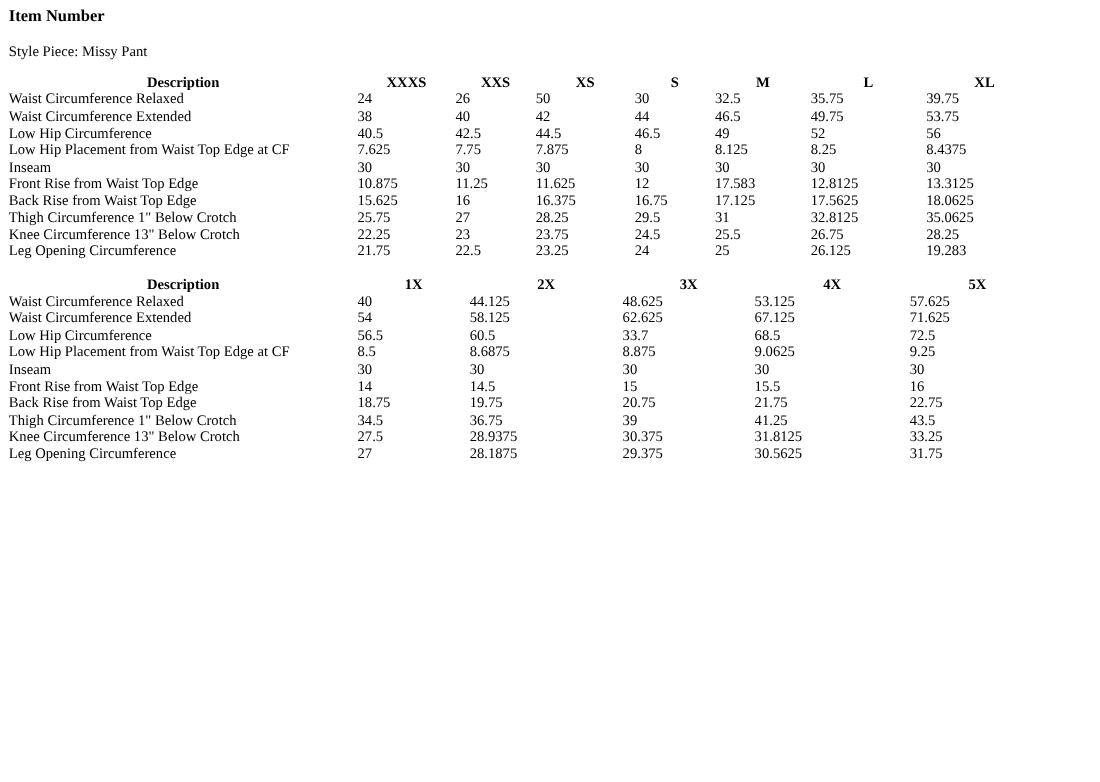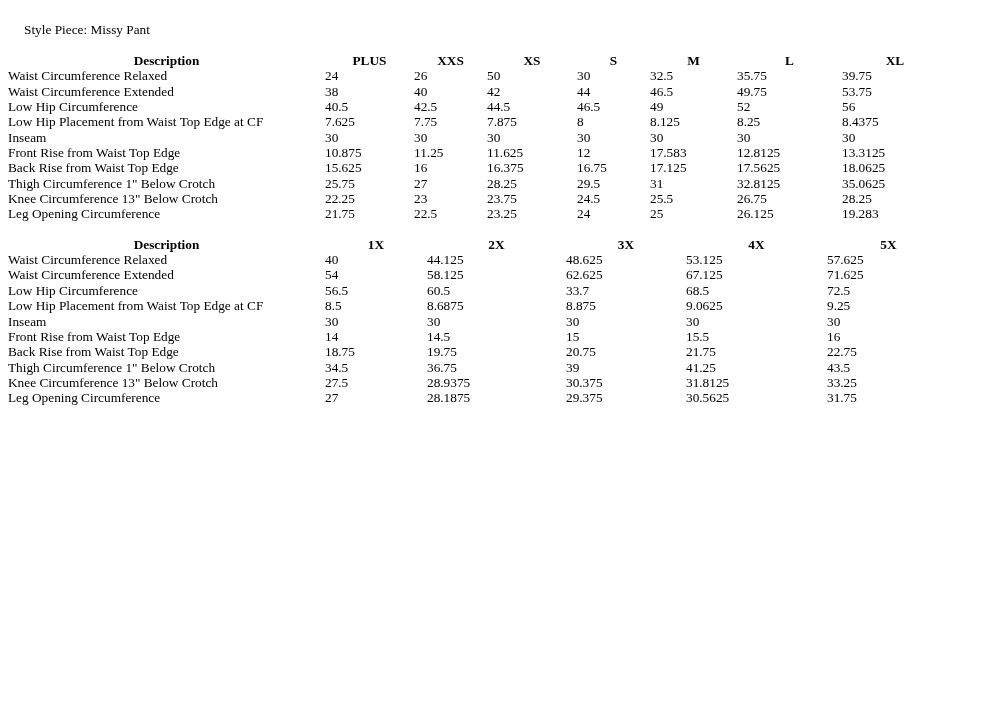--- a/index.html
+++ b/index.html
@@ -20,21 +20,21 @@
   }
   .doc-title {
     font-size: 15px;
     font-weight: bold;
     line-height: 17px;
     margin: 0;
   }
   .style-line {
     font-size: 13.3px;
     line-height: 15px;
-    margin: 16px;
+    margin: 0;
   }
   .style-line.first { margin-top: 15px; }
   .style-line.second { margin-top: 14px; }
   table.size-table {
     border-collapse: collapse;
     table-layout: fixed;
     margin: 0;
     border: none;
   }
   table.size-table.first  { margin-top: 13px; }
@@ -57,38 +57,39 @@
   .size-table td {
     font-weight: normal;
     text-align: left;
   }
 </style>
 </head>
 <body>
 
 <div class="page">
 
+  <div class="doc-title">Item Number</div>
 
   <div class="style-line first">Style Piece: Missy Pant</div>
 
   <table class="size-table first">
     <colgroup>
       <col style="width:317px">
         <col style="width:89px">
         <col style="width:73px">
         <col style="width:90px">
       <col style="width:73px">
         <col style="width:87px">
         <col style="width:105px">
         <col style="width:106px">
     </colgroup>
     <thead>
       <tr>
         <th>Description</th>
-        <th>PLUS</th>
+        <th>XXXS</th>
         <th>XXS</th>
         <th>XS</th>
         <th>S</th>
         <th>M</th>
         <th>L</th>
         <th>XL</th>
       </tr>
     </thead>
     <tbody>
       <tr>

